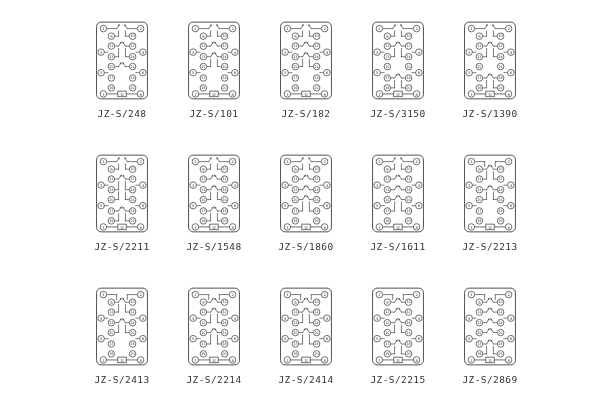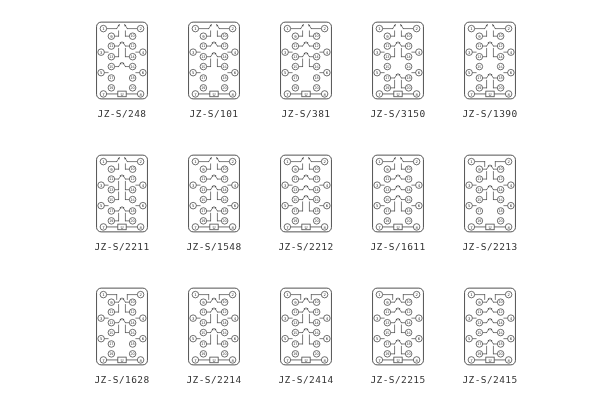--- a/index.html
+++ b/index.html
@@ -273,21 +273,21 @@
         <text x="49" y="75.2" text-anchor="middle" dominant-baseline="central" font-size="4.4" font-family="DejaVu Sans, sans-serif" fill="#333333">18</text>
         <circle cx="21" cy="88" r="4.3" fill="#ffffff" stroke="#424242" stroke-width="1"></circle>
         <text x="21" y="88.2" text-anchor="middle" dominant-baseline="central" font-size="4.4" font-family="DejaVu Sans, sans-serif" fill="#333333">19</text>
         <circle cx="49" cy="88" r="4.3" fill="#ffffff" stroke="#424242" stroke-width="1"></circle>
         <text x="49" y="88.2" text-anchor="middle" dominant-baseline="central" font-size="4.4" font-family="DejaVu Sans, sans-serif" fill="#333333">20</text>
         <circle cx="10.5" cy="96" r="4.3" fill="#ffffff" stroke="#424242" stroke-width="1"></circle>
         <text x="10.5" y="96.2" text-anchor="middle" dominant-baseline="central" font-size="5.0" font-family="DejaVu Sans, sans-serif" fill="#333333">7</text>
         <circle cx="59.5" cy="96" r="4.3" fill="#ffffff" stroke="#424242" stroke-width="1"></circle>
         <text x="59.5" y="96.2" text-anchor="middle" dominant-baseline="central" font-size="5.0" font-family="DejaVu Sans, sans-serif" fill="#333333">8</text>
       </svg>
-    <figcaption class="diagram-label">JZ-S/381</figcaption>
+    <figcaption class="diagram-label">JZ-S/182</figcaption>
   </figure>
   <figure class="cell">
     <svg class="schematic" viewBox="0 0 70 104">
         <rect x="1.5" y="1.5" width="67" height="101" rx="6" ry="6" fill="none" stroke="#424242" stroke-width="1.2"></rect>
         <line x1="14.8" y1="96" x2="29.5" y2="96" stroke="#424242" stroke-width="1" stroke-linecap="round"></line>
         <line x1="40.5" y1="96" x2="55.2" y2="96" stroke="#424242" stroke-width="1" stroke-linecap="round"></line>
         <rect x="29.5" y="92.3" width="11" height="7.4" fill="#ffffff" stroke="#424242" stroke-width="1"></rect>
         <text x="35" y="96.3" text-anchor="middle" dominant-baseline="central" font-size="5.6" font-family="DejaVu Sans, sans-serif" fill="#333333">U</text>
         <line x1="11.8" y1="41" x2="16.8" y2="41" stroke="#424242" stroke-width="0.9" stroke-linecap="round"></line>
         <line x1="58.2" y1="41" x2="53.2" y2="41" stroke="#424242" stroke-width="0.9" stroke-linecap="round"></line>
@@ -705,21 +705,21 @@
         <text x="49" y="75.2" text-anchor="middle" dominant-baseline="central" font-size="4.4" font-family="DejaVu Sans, sans-serif" fill="#333333">18</text>
         <circle cx="21" cy="88" r="4.3" fill="#ffffff" stroke="#424242" stroke-width="1"></circle>
         <text x="21" y="88.2" text-anchor="middle" dominant-baseline="central" font-size="4.4" font-family="DejaVu Sans, sans-serif" fill="#333333">19</text>
         <circle cx="49" cy="88" r="4.3" fill="#ffffff" stroke="#424242" stroke-width="1"></circle>
         <text x="49" y="88.2" text-anchor="middle" dominant-baseline="central" font-size="4.4" font-family="DejaVu Sans, sans-serif" fill="#333333">20</text>
         <circle cx="10.5" cy="96" r="4.3" fill="#ffffff" stroke="#424242" stroke-width="1"></circle>
         <text x="10.5" y="96.2" text-anchor="middle" dominant-baseline="central" font-size="5.0" font-family="DejaVu Sans, sans-serif" fill="#333333">7</text>
         <circle cx="59.5" cy="96" r="4.3" fill="#ffffff" stroke="#424242" stroke-width="1"></circle>
         <text x="59.5" y="96.2" text-anchor="middle" dominant-baseline="central" font-size="5.0" font-family="DejaVu Sans, sans-serif" fill="#333333">8</text>
       </svg>
-    <figcaption class="diagram-label">JZ-S/2212</figcaption>
+    <figcaption class="diagram-label">JZ-S/1860</figcaption>
   </figure>
   <figure class="cell">
     <svg class="schematic" viewBox="0 0 70 104">
         <rect x="1.5" y="1.5" width="67" height="101" rx="6" ry="6" fill="none" stroke="#424242" stroke-width="1.2"></rect>
         <line x1="14.8" y1="96" x2="29.5" y2="96" stroke="#424242" stroke-width="1" stroke-linecap="round"></line>
         <line x1="40.5" y1="96" x2="55.2" y2="96" stroke="#424242" stroke-width="1" stroke-linecap="round"></line>
         <rect x="29.5" y="92.3" width="11" height="7.4" fill="#ffffff" stroke="#424242" stroke-width="1"></rect>
         <text x="35" y="96.3" text-anchor="middle" dominant-baseline="central" font-size="5.6" font-family="DejaVu Sans, sans-serif" fill="#333333">U</text>
         <line x1="11.8" y1="41" x2="16.8" y2="41" stroke="#424242" stroke-width="0.9" stroke-linecap="round"></line>
         <line x1="58.2" y1="41" x2="53.2" y2="41" stroke="#424242" stroke-width="0.9" stroke-linecap="round"></line>
@@ -947,21 +947,21 @@
         <text x="49" y="75.2" text-anchor="middle" dominant-baseline="central" font-size="4.4" font-family="DejaVu Sans, sans-serif" fill="#333333">18</text>
         <circle cx="21" cy="88" r="4.3" fill="#ffffff" stroke="#424242" stroke-width="1"></circle>
         <text x="21" y="88.2" text-anchor="middle" dominant-baseline="central" font-size="4.4" font-family="DejaVu Sans, sans-serif" fill="#333333">19</text>
         <circle cx="49" cy="88" r="4.3" fill="#ffffff" stroke="#424242" stroke-width="1"></circle>
         <text x="49" y="88.2" text-anchor="middle" dominant-baseline="central" font-size="4.4" font-family="DejaVu Sans, sans-serif" fill="#333333">20</text>
         <circle cx="10.5" cy="96" r="4.3" fill="#ffffff" stroke="#424242" stroke-width="1"></circle>
         <text x="10.5" y="96.2" text-anchor="middle" dominant-baseline="central" font-size="5.0" font-family="DejaVu Sans, sans-serif" fill="#333333">7</text>
         <circle cx="59.5" cy="96" r="4.3" fill="#ffffff" stroke="#424242" stroke-width="1"></circle>
         <text x="59.5" y="96.2" text-anchor="middle" dominant-baseline="central" font-size="5.0" font-family="DejaVu Sans, sans-serif" fill="#333333">8</text>
       </svg>
-    <figcaption class="diagram-label">JZ-S/1628</figcaption>
+    <figcaption class="diagram-label">JZ-S/2413</figcaption>
   </figure>
   <figure class="cell">
     <svg class="schematic" viewBox="0 0 70 104">
         <rect x="1.5" y="1.5" width="67" height="101" rx="6" ry="6" fill="none" stroke="#424242" stroke-width="1.2"></rect>
         <line x1="14.8" y1="96" x2="29.5" y2="96" stroke="#424242" stroke-width="1" stroke-linecap="round"></line>
         <line x1="40.5" y1="96" x2="55.2" y2="96" stroke="#424242" stroke-width="1" stroke-linecap="round"></line>
         <rect x="29.5" y="92.3" width="11" height="7.4" fill="#ffffff" stroke="#424242" stroke-width="1"></rect>
         <text x="35" y="96.3" text-anchor="middle" dominant-baseline="central" font-size="5.6" font-family="DejaVu Sans, sans-serif" fill="#333333">U</text>
         <line x1="11.8" y1="41" x2="16.8" y2="41" stroke="#424242" stroke-width="0.9" stroke-linecap="round"></line>
         <line x1="58.2" y1="41" x2="53.2" y2="41" stroke="#424242" stroke-width="0.9" stroke-linecap="round"></line>
@@ -1297,15 +1297,15 @@
         <text x="49" y="75.2" text-anchor="middle" dominant-baseline="central" font-size="4.4" font-family="DejaVu Sans, sans-serif" fill="#333333">18</text>
         <circle cx="21" cy="88" r="4.3" fill="#ffffff" stroke="#424242" stroke-width="1"></circle>
         <text x="21" y="88.2" text-anchor="middle" dominant-baseline="central" font-size="4.4" font-family="DejaVu Sans, sans-serif" fill="#333333">19</text>
         <circle cx="49" cy="88" r="4.3" fill="#ffffff" stroke="#424242" stroke-width="1"></circle>
         <text x="49" y="88.2" text-anchor="middle" dominant-baseline="central" font-size="4.4" font-family="DejaVu Sans, sans-serif" fill="#333333">20</text>
         <circle cx="10.5" cy="96" r="4.3" fill="#ffffff" stroke="#424242" stroke-width="1"></circle>
         <text x="10.5" y="96.2" text-anchor="middle" dominant-baseline="central" font-size="5.0" font-family="DejaVu Sans, sans-serif" fill="#333333">7</text>
         <circle cx="59.5" cy="96" r="4.3" fill="#ffffff" stroke="#424242" stroke-width="1"></circle>
         <text x="59.5" y="96.2" text-anchor="middle" dominant-baseline="central" font-size="5.0" font-family="DejaVu Sans, sans-serif" fill="#333333">8</text>
       </svg>
-    <figcaption class="diagram-label">JZ-S/2415</figcaption>
+    <figcaption class="diagram-label">JZ-S/2869</figcaption>
   </figure>
 </div>
 
 </body></html>

